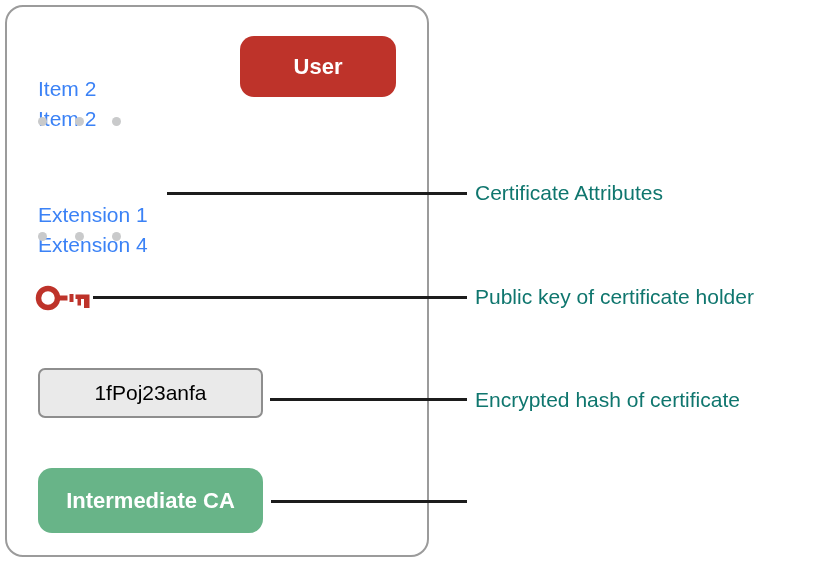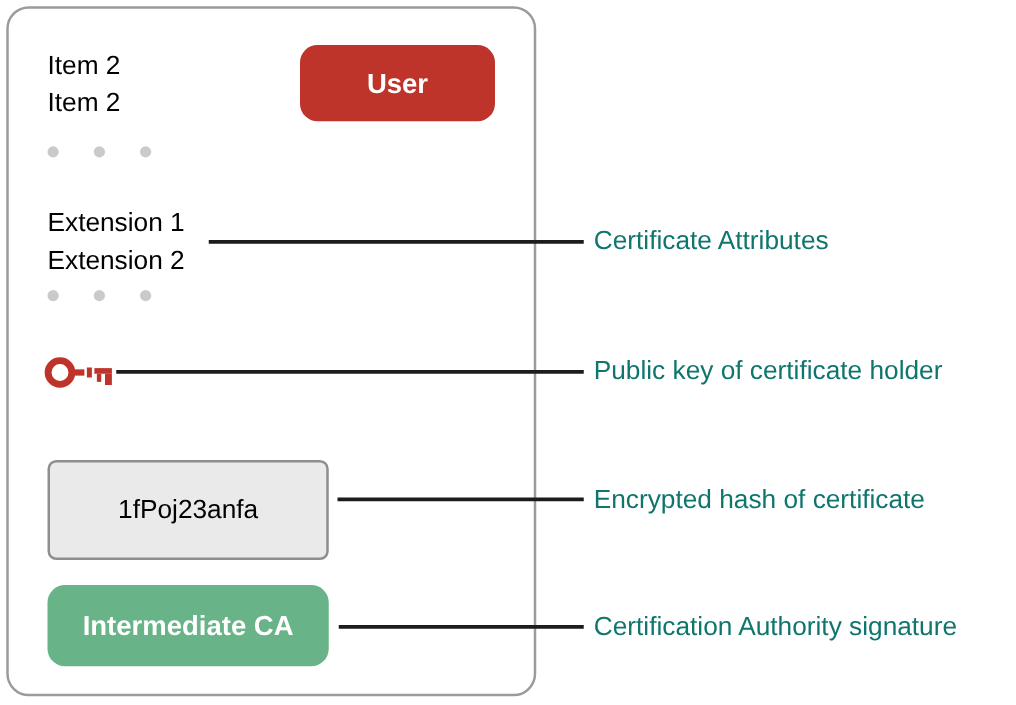--- a/index.html
+++ b/index.html
@@ -15,32 +15,32 @@
   
   .card {
     position: absolute; left: 5px; top: 5px;
     width: 424px; height: 552px;
     border: 2px solid var(--card-border, #9b9b9b);
     border-radius: 18px;
     background: #fff;
     z-index: 1;
   }
 
-  .txt { position: absolute; font-size: 21px; line-height: 30px; color: #000000; z-index: 2; white-space: nowrap; }
+  .txt { position: absolute; font-size: 21px; line-height: 30px; color: #3b82f6; z-index: 2; white-space: nowrap; margin-top: 36px; }
 
   .badge {
     position: absolute; display: flex; align-items: center; justify-content: center;
     color: #fff; font-weight: bold; font-size: 22px;
     border-radius: 14px; z-index: 2; white-space: nowrap;
   }
   .badge.user  { left: 240px; top: 36px;  width: 156px; height: 61px; background: var(--accent-red, #be332a); }
   .badge.ca    { left: 38px;  top: 468px; width: 225px; height: 65px; background: var(--accent-green, #68b488); }
 
   .hash-box {
-    position: absolute; left: 38px; top: 368px; width: 225px; height: 80px;
+    position: absolute; left: 38px; top: 368px; width: 225px; height: 50px;
     background: var(--hash-bg, #eaeaea);
     border: 2px solid var(--hash-border, #8e8e8e);
     border-radius: 7px;
     display: flex; align-items: center; justify-content: center;
     font-size: 21px; color: #000; z-index: 2;
   }
 
   .dots { position: absolute; display: flex; gap: 28px; z-index: 2; }
   .dots.row1 { left: 38px; top: 117px; }
   .dots.row2 { left: 38px; top: 232px; }
@@ -77,21 +77,21 @@
   </div>
 
   <div class="dots row1">
     <span class="dot"></span>
     <span class="dot"></span>
     <span class="dot"></span>
   </div>
 
   <div class="txt" style="left:38px; top:164px;">
     <div>Extension 1</div>
-    <div>Extension 2</div>
+    <div>Extension 4</div>
   </div>
 
   <div class="dots row2">
     <span class="dot"></span>
     <span class="dot"></span>
     <span class="dot"></span>
   </div>
 
   <span class="key-wrap">
     <svg width="56" height="32" viewBox="0 0 56 32" xmlns="http://www.w3.org/2000/svg">
@@ -113,15 +113,14 @@
   </div>
 
   <div class="line l1"></div>
   <div class="line l2"></div>
   <div class="line l3"></div>
   <div class="line l4"></div>
 
   <div class="callout c1">Certificate Attributes</div>
   <div class="callout c3">Encrypted hash of certificate</div>
   <div class="callout c2">Public key of certificate holder</div>
-  <div class="callout c4">Certification Authority signature</div>
 
 </div>
 
 </body></html>

